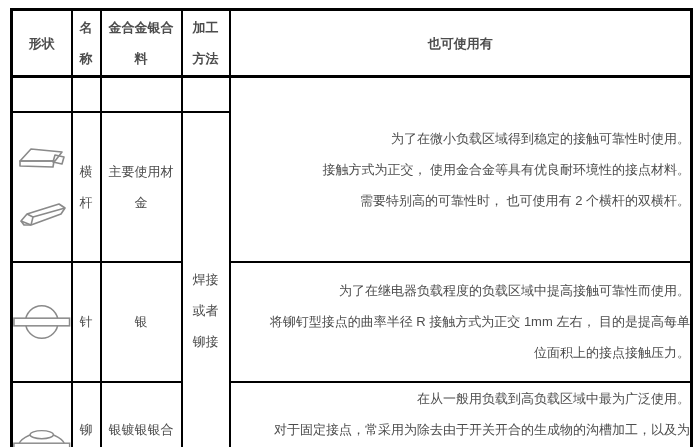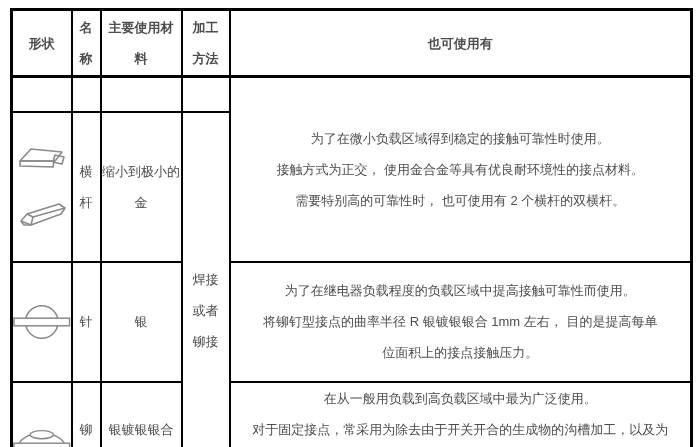--- a/index.html
+++ b/index.html
@@ -30,21 +30,21 @@
     vertical-align: middle;
     overflow: hidden;
   }
   table.spec th {
     font-weight: bold;
     text-align: center;
     border-bottom-width: 3px;
   }
   td.c { text-align: center; }
   td.usage {
-    text-align: center;
+    text-align: right;
     padding: 2px 4px;
     line-height: 31px;
   }
   tr.hdr      { height: 67px; }
   tr.empty    { height: 35px; }
   tr.crossbar { height: 98px; }
   tr.needle   { height: 102px; }
   tr.rivet    { height: 128px; }
   .shape-wrap { display: flex; align-items: center; justify-content: center; height: 100%; }
   svg.shape { display: block; }
@@ -59,21 +59,21 @@
         <col style="width:29px">
         <col style="width:81px">
       <col style="width:48px">
         <col style="width:462px">
     </colgroup>
     <tbody>
       <tr class="hdr">
         <th>形状</th>
         <th>名
 称</th>
-        <th>主要使用材
+        <th>金合金银合
 料</th>
         <th>加工
 方法</th>
         <th>也可使用有</th>
       </tr>
 
       <tr class="empty">
         <td></td>
         <td></td>
         <td></td>
@@ -92,40 +92,40 @@
               <path d="M3 17 L37 17 L36 23 L3 22 Z"></path>
               <path d="M4 77 L10 70 L42 60 L48 64 L44 70 L14 81 Z"></path>
               <path d="M10 70 L16 73 L48 64"></path>
               <path d="M16 73 L14 81"></path>
               <path d="M4 77 L7 81 L14 81"></path>
             </svg>
           </div>
         </td>
         <td class="c">横
 杆</td>
-        <td class="c">缩小到极小的
+        <td class="c">主要使用材
 金</td>
         <td class="c" rowspan="3">焊接
 或者
 铆接</td>
       </tr>
 
       <tr class="needle">
         <td class="c">
           <div class="shape-wrap">
             <svg class="shape" width="60" height="56" viewBox="0 0 60 56" stroke="#8a8a8a" stroke-width="1.6">
               <circle cx="30" cy="28" r="17" fill="none"></circle>
               <rect x="1" y="24" width="58" height="8" fill="#ffffff"></rect>
             </svg>
           </div>
         </td>
         <td class="c">针</td>
         <td class="c">银</td>
         <td class="usage">为了在继电器负载程度的负载区域中提高接触可靠性而使用。
-将铆钉型接点的曲率半径 R 银镀银银合 1mm 左右， 目的是提高每单
+将铆钉型接点的曲率半径 R 接触方式为正交 1mm 左右， 目的是提高每单
 位面积上的接点接触压力。</td>
       </tr>
 
       <tr class="rivet">
         <td class="c">
           <div class="shape-wrap">
             <svg class="shape" width="64" height="50" viewBox="0 0 64 50" stroke="#8a8a8a" stroke-width="1.6">
               <ellipse cx="32" cy="27" rx="26" ry="15" fill="none"></ellipse>
               <ellipse cx="32" cy="13.5" rx="13" ry="4.5" fill="#ffffff"></ellipse>
               <rect x="1" y="23" width="62" height="8" fill="#ffffff"></rect>

